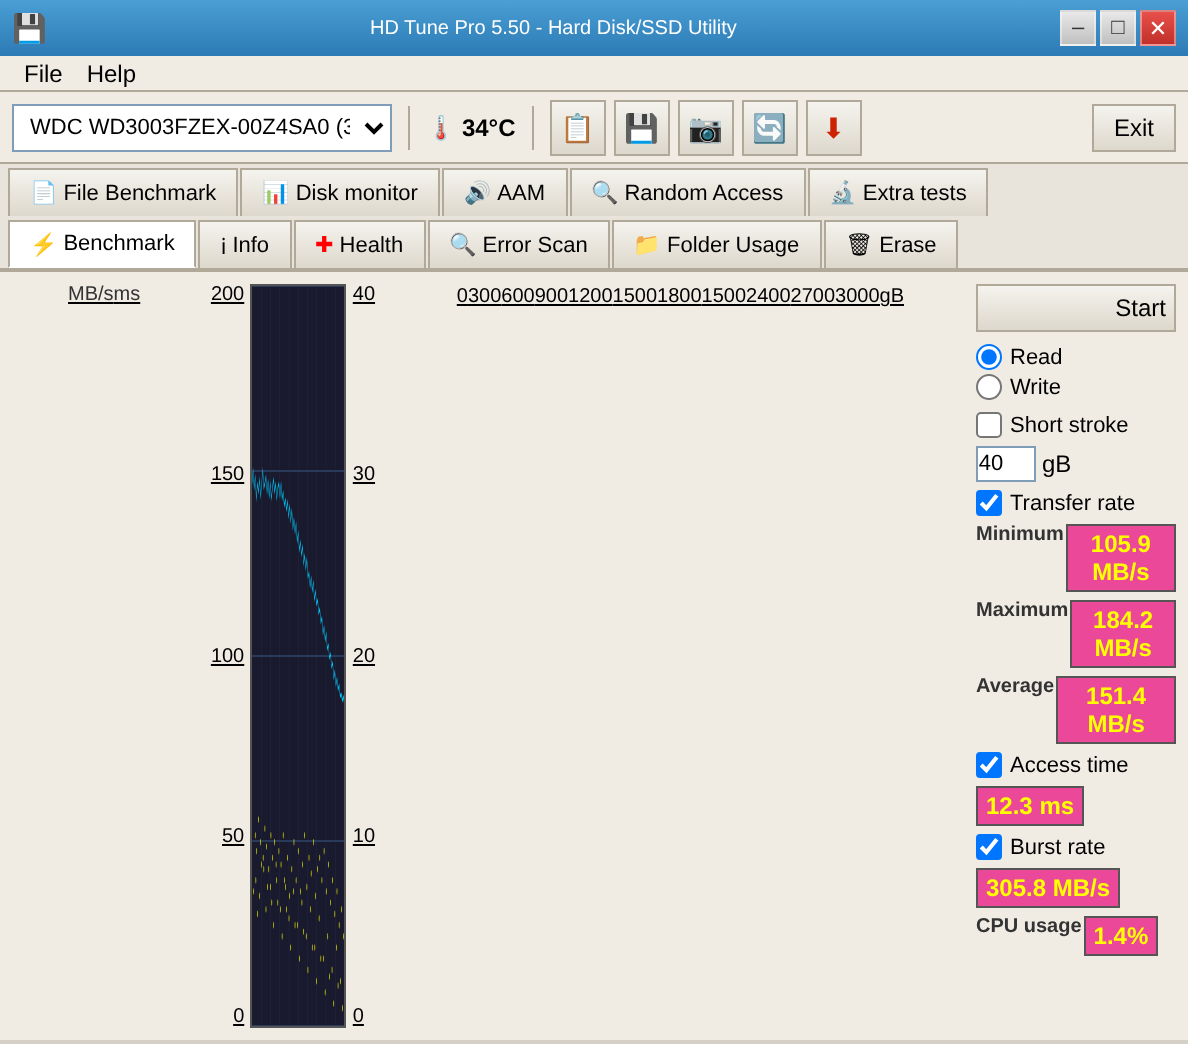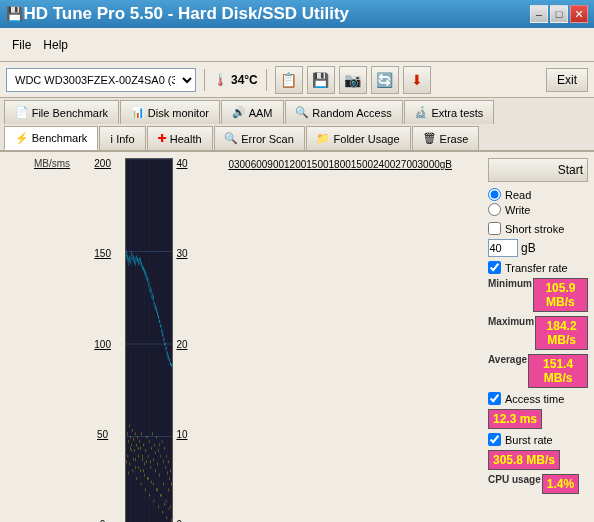--- a/index.html
+++ b/index.html
@@ -8,40 +8,40 @@
     
     .title-bar {
       background: linear-gradient(to bottom, #4a9fd4, #2c7ab5);
       color: white;
       display: flex;
       align-items: center;
       justify-content: space-between;
       padding: 4px 6px;
       height: 28px;
     }
-    .title-bar-title { font-size: 17px; font-weight: bold; flex: 1; text-align: left; }
+    .title-bar-title { font-size: 10px; font-weight: normal; flex: 1; text-align: center; }
     .title-bar-controls { display: flex; gap: 2px; }
     .title-btn {
       width: 18px; height: 18px;
       border: 1px solid rgba(255,255,255,0.4);
       background: linear-gradient(to bottom, #e8e8e8, #c0c0c0);
       color: #333;
       font-size: 11px;
       cursor: pointer;
       display: flex; align-items: center; justify-content: center;
     }
     .title-btn.close { background: linear-gradient(to bottom, #e8504a, #c0302a); color: white; }
     
     
     .menu-bar {
       background: #f0ece4;
       display: flex;
       align-items: center;
       padding: 2px 6px;
-      height: 34px;
+      height: 18px;
       border-bottom: 1px solid #b0a898;
     }
     .menu-item { padding: 1px 6px; cursor: pointer; font-size: 12px; }
     
     
     .toolbar {
       background: #f0ece4;
       display: flex;
       align-items: center;
       padding: 3px 6px;
@@ -163,22 +163,22 @@
     }
     .chart-inner {
       flex: 1;
       display: flex;
     }
     .y-axis-left {
       width: 30px;
       display: flex;
       flex-direction: column;
       justify-content: space-between;
-      align-items: center;
-      padding-right: 15px;
+      align-items: flex-end;
+      padding-right: 3px;
       font-size: 10px;
     }
     .y-axis-right {
       width: 25px;
       display: flex;
       flex-direction: column;
       justify-content: space-between;
       align-items: flex-start;
       padding-left: 3px;
       font-size: 10px;

